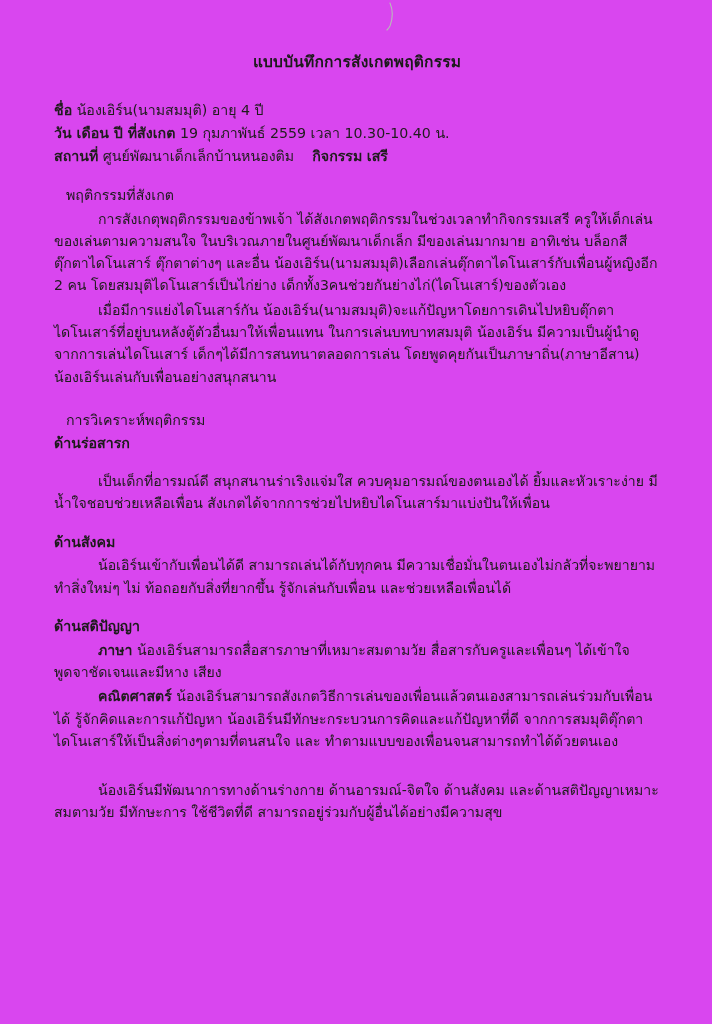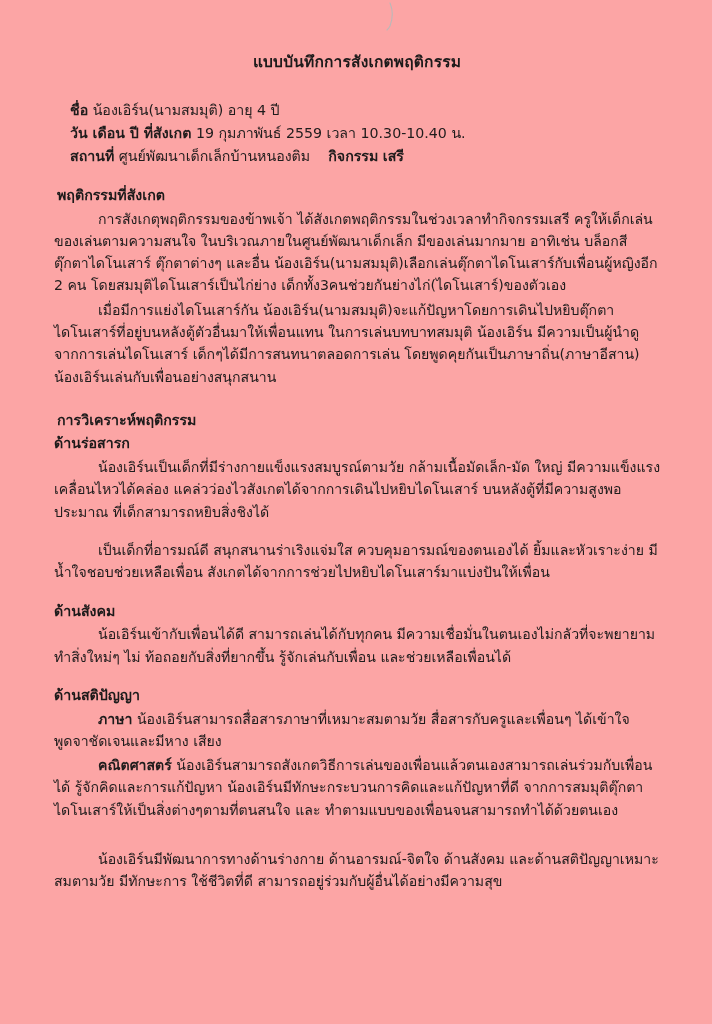--- a/index.html
+++ b/index.html
@@ -10,21 +10,21 @@
   }
   body {
     font-family: "DejaVu Sans", "Liberation Sans", sans-serif;
     color: #231f1f;
   }
   .page {
     position: relative;
     width: 712px;
     height: 1024px;
     margin: 0 auto;
-    background: #fca5a5;
+    background: #d946ef;
     overflow: hidden;
     box-sizing: border-box;
   }
   
   .scan-mark {
     position: absolute;
     left: 384px;
     top: 2px;
     width: 14px;
     height: 30px;
@@ -43,40 +43,40 @@
     text-align: center;
     font-weight: bold;
     font-size: 15.5px;
     letter-spacing: 0.2px;
     margin: 0 0 26px 0;
     line-height: 1.35;
     color: #1c1a1a;
   }
 
   .meta-block {
-    margin: 0 0 16px 16px;
+    margin: 0 0 16px 0;
   }
   .meta-line {
     font-size: 14.2px;
     line-height: 1.62;
     white-space: nowrap;
     color: #1f1c1c;
   }
   .meta-line .lbl {
     font-weight: bold;
   }
 
   .section {
     margin: 0 0 13px 0;
   }
   .section-heading {
-    font-weight: bold;
+    font-weight: normal;
     font-size: 14.2px;
     line-height: 1.6;
-    margin: 0 0 1px 3px;
+    margin: 0 0 1px 12px;
     color: #1c1a1a;
   }
   .section-subheading {
     font-weight: bold;
     font-size: 14.2px;
     line-height: 1.6;
     margin: 0 0 1px 0;
     color: #1c1a1a;
   }
   .para {
@@ -135,21 +135,20 @@
       <p class="para indent">การสังเกตุพฤติกรรมของข้าพเจ้า ได้สังเกตพฤติกรรมในช่วงเวลาทำกิจกรรมเสรี ครูให้เด็กเล่นของเล่นตามความสนใจ ในบริเวณภายในศูนย์พัฒนาเด็กเล็ก มีของเล่นมากมาย อาทิเช่น บล็อกสี ตุ๊กตาไดโนเสาร์ ตุ๊กตาต่างๆ และอื่น น้องเอิร์น(นามสมมุติ)เลือกเล่นตุ๊กตาไดโนเสาร์กับเพื่อนผู้หญิงอีก 2 คน โดยสมมุติไดโนเสาร์เป็นไก่ย่าง เด็กทั้ง3คนช่วยกันย่างไก่(ไดโนเสาร์)ของตัวเอง</p>
       <p class="para indent">เมื่อมีการแย่งไดโนเสาร์กัน น้องเอิร์น(นามสมมุติ)จะแก้ปัญหาโดยการเดินไปหยิบตุ๊กตาไดโนเสาร์ที่อยู่บนหลังตู้ตัวอื่นมาให้เพื่อนแทน ในการเล่นบทบาทสมมุติ น้องเอิร์น มีความเป็นผู้นำดูจากการเล่นไดโนเสาร์ เด็กๆได้มีการสนทนาตลอดการเล่น โดยพูดคุยกันเป็นภาษาถิ่น(ภาษาอีสาน) น้องเอิร์นเล่นกับเพื่อนอย่างสนุกสนาน</p>
     </div>
 
     <div class="gap-sm"></div>
 
     <div class="section">
       <div class="section-heading">การวิเคราะห์พฤติกรรม</div>
 
       <div class="section-subheading">ด้านร่อสารก</div>
-      <p class="para indent">น้องเอิร์นเป็นเด็กที่มีร่างกายแข็งแรงสมบูรณ์ตามวัย กล้ามเนื้อมัดเล็ก-มัด ใหญ่ มีความแข็งแรง เคลื่อนไหวได้คล่อง แคล่วว่องไวสังเกตได้จากการเดินไปหยิบไดโนเสาร์ บนหลังตู้ที่มีความสูงพอประมาณ ที่เด็กสามารถหยิบสิ่งชิงได้</p>
 
       <div class="gap-md"></div>
 
       <p class="para indent">เป็นเด็กที่อารมณ์ดี สนุกสนานร่าเริงแจ่มใส ควบคุมอารมณ์ของตนเองได้ ยิ้มและหัวเราะง่าย มีน้ำใจชอบช่วยเหลือเพื่อน สังเกตได้จากการช่วยไปหยิบไดโนเสาร์มาแบ่งปันให้เพื่อน</p>
 
       <div class="gap-md"></div>
 
       <div class="section-subheading">ด้านสังคม</div>
       <p class="para indent">น้อเอิร์นเข้ากับเพื่อนได้ดี สามารถเล่นได้กับทุกคน มีความเชื่อมั่นในตนเองไม่กลัวที่จะพยายามทำสิ่งใหม่ๆ ไม่ ท้อถอยกับสิ่งที่ยากขึ้น รู้จักเล่นกับเพื่อน และช่วยเหลือเพื่อนได้</p>
 

